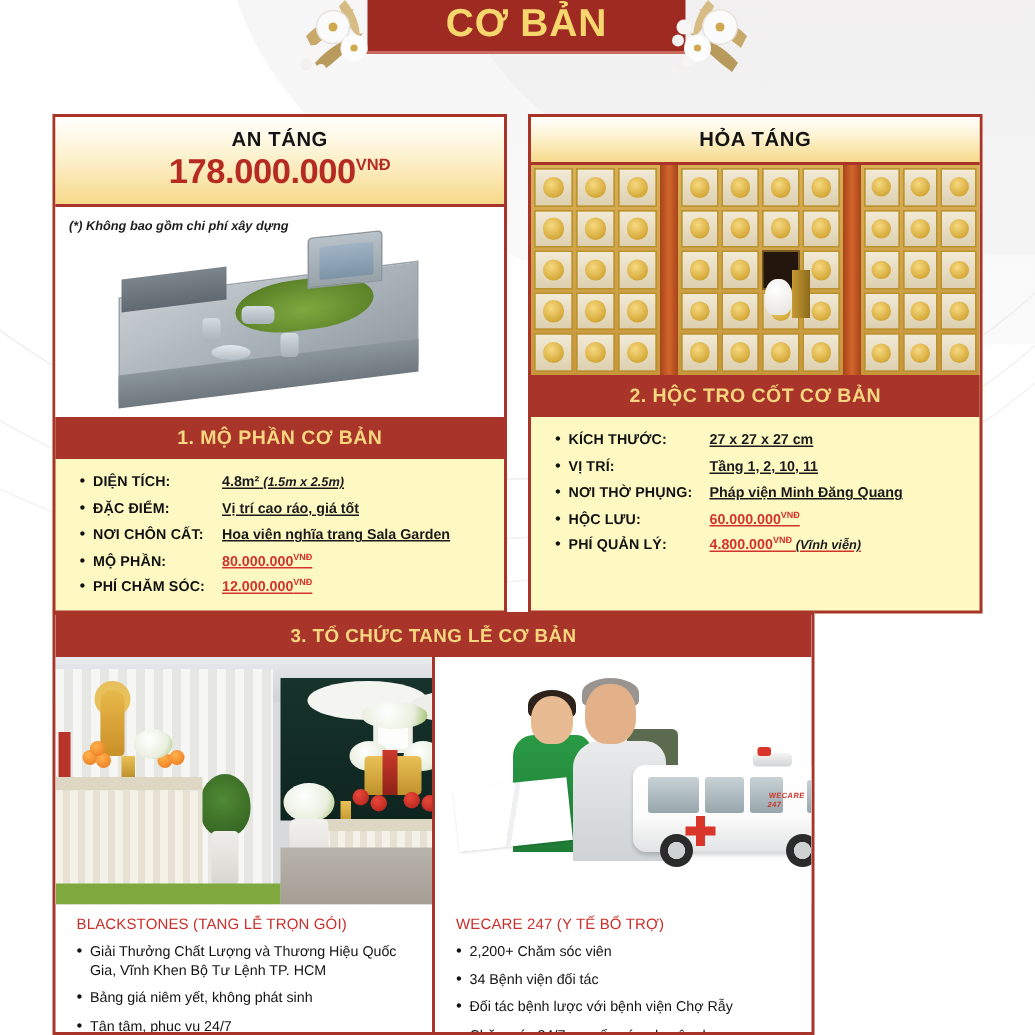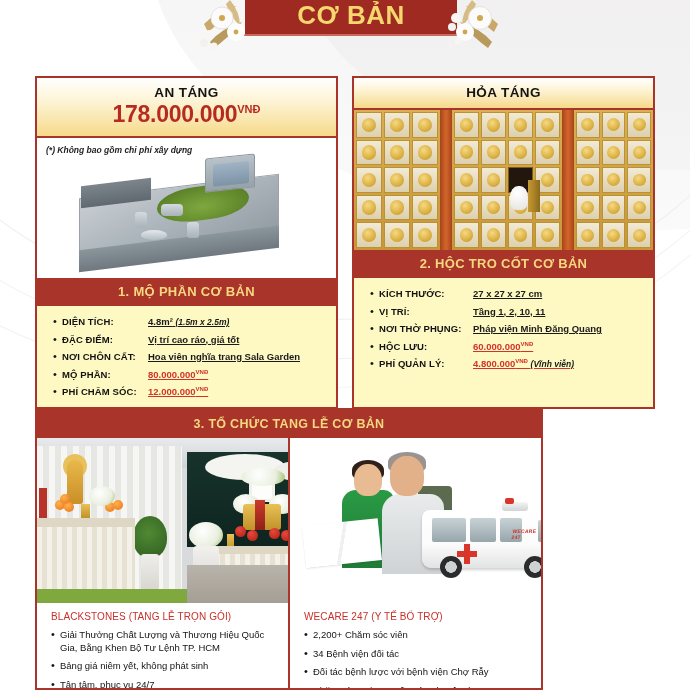--- a/index.html
+++ b/index.html
@@ -622,21 +622,21 @@
           <div style="position:absolute;left:272px;top:108px;width:30px;height:40px;background:linear-gradient(180deg,#f2f1ee,#d9d7d2);border-radius:4px;"></div>
           <div class="fh-floor"></div>
           <div style="position:absolute;left:0;bottom:0;width:150px;height:14px;background:#7fa83f;"></div>
         </div>
       </div>
 
       <div class="b-list">
         <div class="b-title">BLACKSTONES (TANG LỄ TRỌN GÓI)</div>
         <div class="b-item">
           <span class="bullet">•</span>
-          <span>Giải Thưởng Chất Lượng và Thương Hiệu Quốc Gia, Bằng Khen Bộ Tư Lệnh TP. HCM</span>
+          <span>Giải Thưởng Chất Lượng và Thương Hiệu Quốc Gia, Vĩnh Khen Bộ Tư Lệnh TP. HCM</span>
         </div>
         <div class="b-item">
           <span class="bullet">•</span>
           <span>Bảng giá niêm yết, không phát sinh</span>
         </div>
         <div class="b-item">
           <span class="bullet">•</span>
           <span>Tận tâm, phục vụ 24/7</span>
         </div>
 

